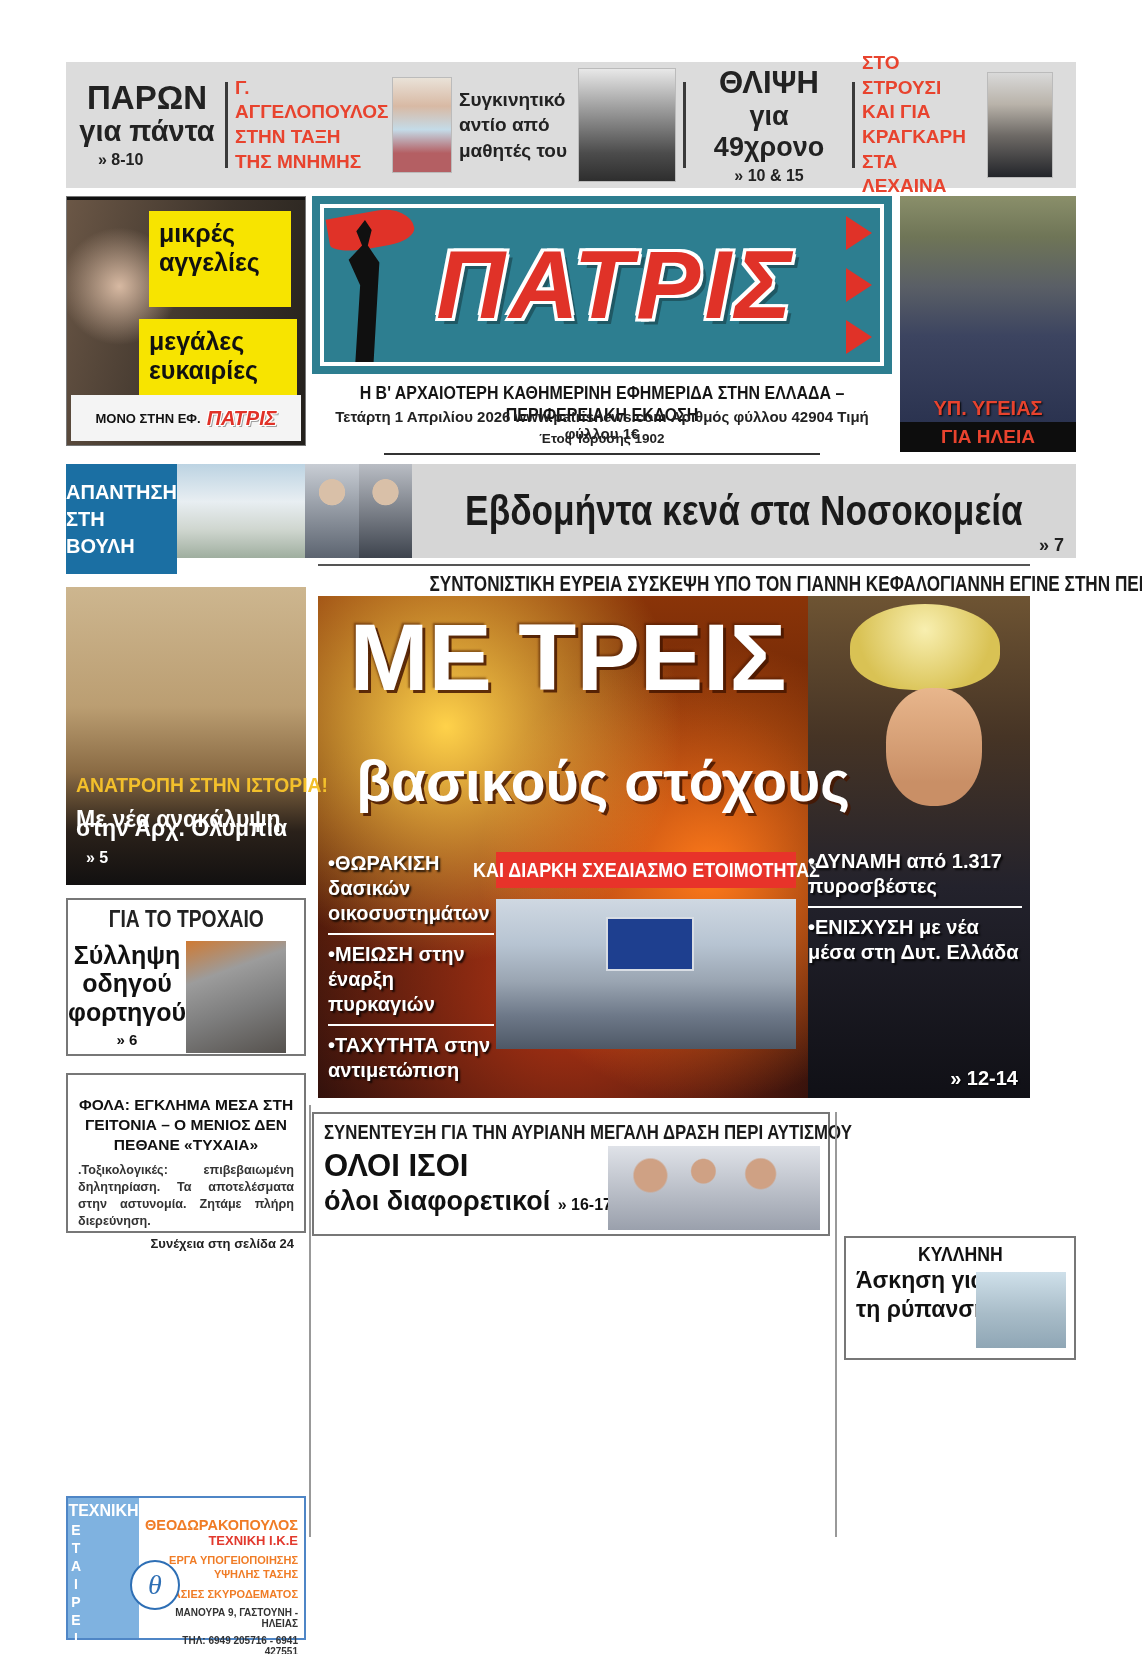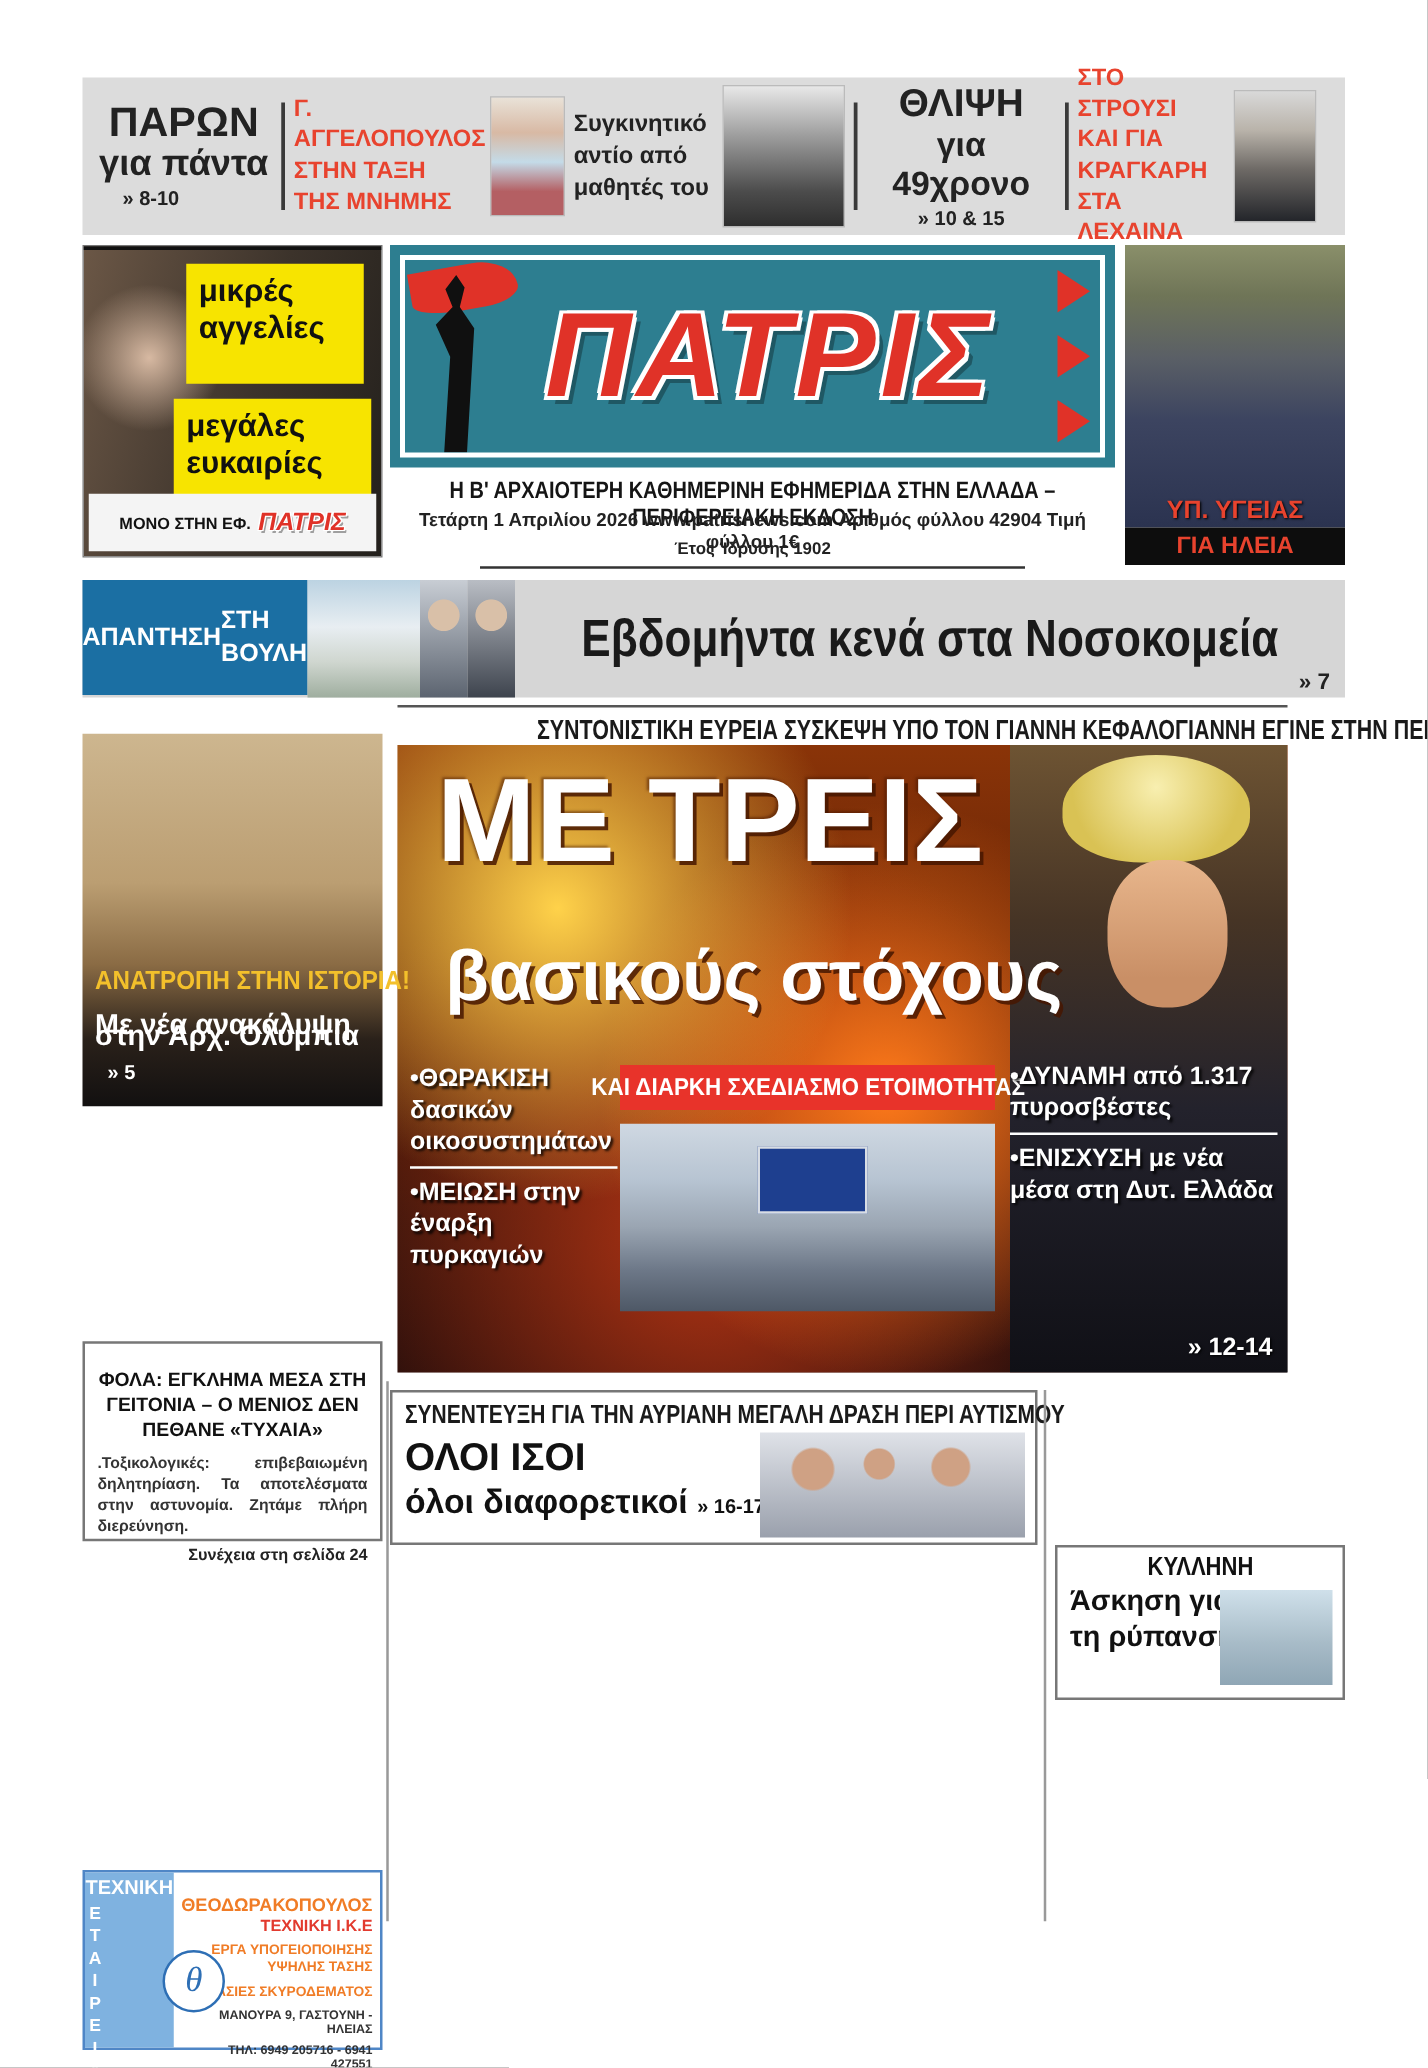--- a/index.html
+++ b/index.html
@@ -53,21 +53,21 @@
   .founded{left:312px;top:431px;width:580px;text-align:center;font-weight:600;font-size:13.5px;color:#222;}
   .mast-rule{left:384px;top:453px;width:436px;height:2px;background:#333;}
   .minister{left:900px;top:196px;width:176px;height:226px;
             background:linear-gradient(180deg,#8a8f6a 0%,#6f7557 18%,#5a5f66 40%,#3c4460 62%,#2b3350 100%);}
   .min-cap1{position:absolute;left:0;right:0;bottom:2px;text-align:center;color:#e8432e;font-weight:900;font-size:20px;text-shadow:1px 1px 2px #000;}
   .min-bar{left:900px;top:422px;width:176px;height:30px;background:#0d0d0d;display:flex;align-items:center;justify-content:center;}
   .min-cap2{color:#e8432e;font-weight:900;font-size:19px;}
 
   
   .hosp{left:66px;top:464px;width:1010px;height:94px;background:#d6d6d6;display:flex;}
-  .hosp-blue{width:184px;height:92px;background:#1b6fa3;color:#fff;font-weight:800;font-size:20px;display:flex;align-items:center;justify-content:center;line-height:1.35;}
+  .hosp-blue{width:184px;height:110px;background:#1b6fa3;color:#fff;font-weight:800;font-size:20px;display:flex;flex-direction:column;align-items:center;justify-content:center;line-height:1.35;}
   .hosp-ph{width:230px;height:94px;background:linear-gradient(180deg,#bcd3e2 0%,#e8eef2 40%,#cfd6cf 70%,#9fae9f 100%);}
   .hosp-p1{width:96px;height:94px;background:radial-gradient(circle at 50% 30%,#d9c0a8 0 18%,rgba(0,0,0,0) 19%),linear-gradient(180deg,#c8cdd4 0%,#5c6470 100%);}
   .hosp-p2{width:96px;height:94px;background:radial-gradient(circle at 50% 30%,#d9c0a8 0 18%,rgba(0,0,0,0) 19%),linear-gradient(180deg,#b9bdc4 0%,#3e444e 100%);}
   .hosp-head{flex:1;position:relative;display:flex;align-items:center;justify-content:center;}
   .hosp-head .t{font-size:42px;font-weight:900;color:#1a1a1a;white-space:nowrap;}
   .hosp-pg{position:absolute;right:12px;bottom:2px;font-size:18px;font-weight:800;color:#222;}
 
   
   .kicker{left:318px;top:564px;width:712px;border-top:2px solid #555;padding-top:5px;text-align:center;}
   .kicker .t{font-size:22px;font-weight:800;color:#1a1a1a;white-space:nowrap;transform:scaleX(.78);transform-origin:center;display:inline-block;}
@@ -243,37 +243,48 @@
     <div class="fh2">βασικούς στόχους</div>
     <div class="fbanner">
       <span class="t">ΚΑΙ ΔΙΑΡΚΗ ΣΧΕΔΙΑΣΜΟ ΕΤΟΙΜΟΤΗΤΑΣ</span>
     </div>
     <div class="meeting">
       <div class="screen"></div>
     </div>
     <ul class="fbullets fbl">
       <li>•ΘΩΡΑΚΙΣΗ δασικών οικοσυστημάτων</li>
       <li>•ΜΕΙΩΣΗ στην έναρξη πυρκαγιών</li>
+      <li>•ΤΑΧΥΤΗΤΑ στην αντιμετώπιση</li>
     </ul>
     <ul class="fbullets fbr">
       <li>•ΔΥΝΑΜΗ από 1.317 πυροσβέστες</li>
       <li>•ΕΝΙΣΧΥΣΗ με νέα μέσα στη Δυτ. Ελλάδα</li>
     </ul>
     <div class="fpg">» 12-14</div>
   </div>
 
   <div class="abs arch">
     <div class="k">ΑΝΑΤΡΟΠΗ ΣΤΗΝ ΙΣΤΟΡΙΑ!</div>
     <div class="l1">Με νέα ανακάλυψη</div>
     <div class="l2">
       <span>στην Αρχ. Ολυμπία</span>
       <span class="pg">» 5</span>
     </div>
   </div>
 
+  <div class="abs box troch">
+    <div class="k"><span class="sq">ΓΙΑ ΤΟ ΤΡΟΧΑΙΟ</span></div>
+    <div class="txt">
+      <div>Σύλληψη</div>
+      <div>οδηγού</div>
+      <div>φορτηγού</div>
+      <div class="pg">» 6</div>
+    </div>
+    <div class="troch-ph"></div>
+  </div>
 
   <div class="abs box fola">
     <div class="t">ΦΟΛΑ: ΕΓΚΛΗΜΑ ΜΕΣΑ ΣΤΗ ΓΕΙΤΟΝΙΑ – Ο ΜΕΝΙΟΣ ΔΕΝ ΠΕΘΑΝΕ «ΤΥΧΑΙΑ»</div>
     <div class="b">.Τοξικολογικές: επιβεβαιωμένη δηλητηρίαση. Τα αποτελέσματα στην αστυνομία. Ζητάμε πλήρη διερεύνηση.</div>
     <div class="m">Συνέχεια στη σελίδα 24</div>
   </div>
 
   <div class="abs box autism">
     <span class="k">ΣΥΝΕΝΤΕΥΞΗ ΓΙΑ ΤΗΝ ΑΥΡΙΑΝΗ ΜΕΓΑΛΗ ΔΡΑΣΗ ΠΕΡΙ ΑΥΤΙΣΜΟΥ</span>
     <div class="t">ΟΛΟΙ ΙΣΟΙ</div>

